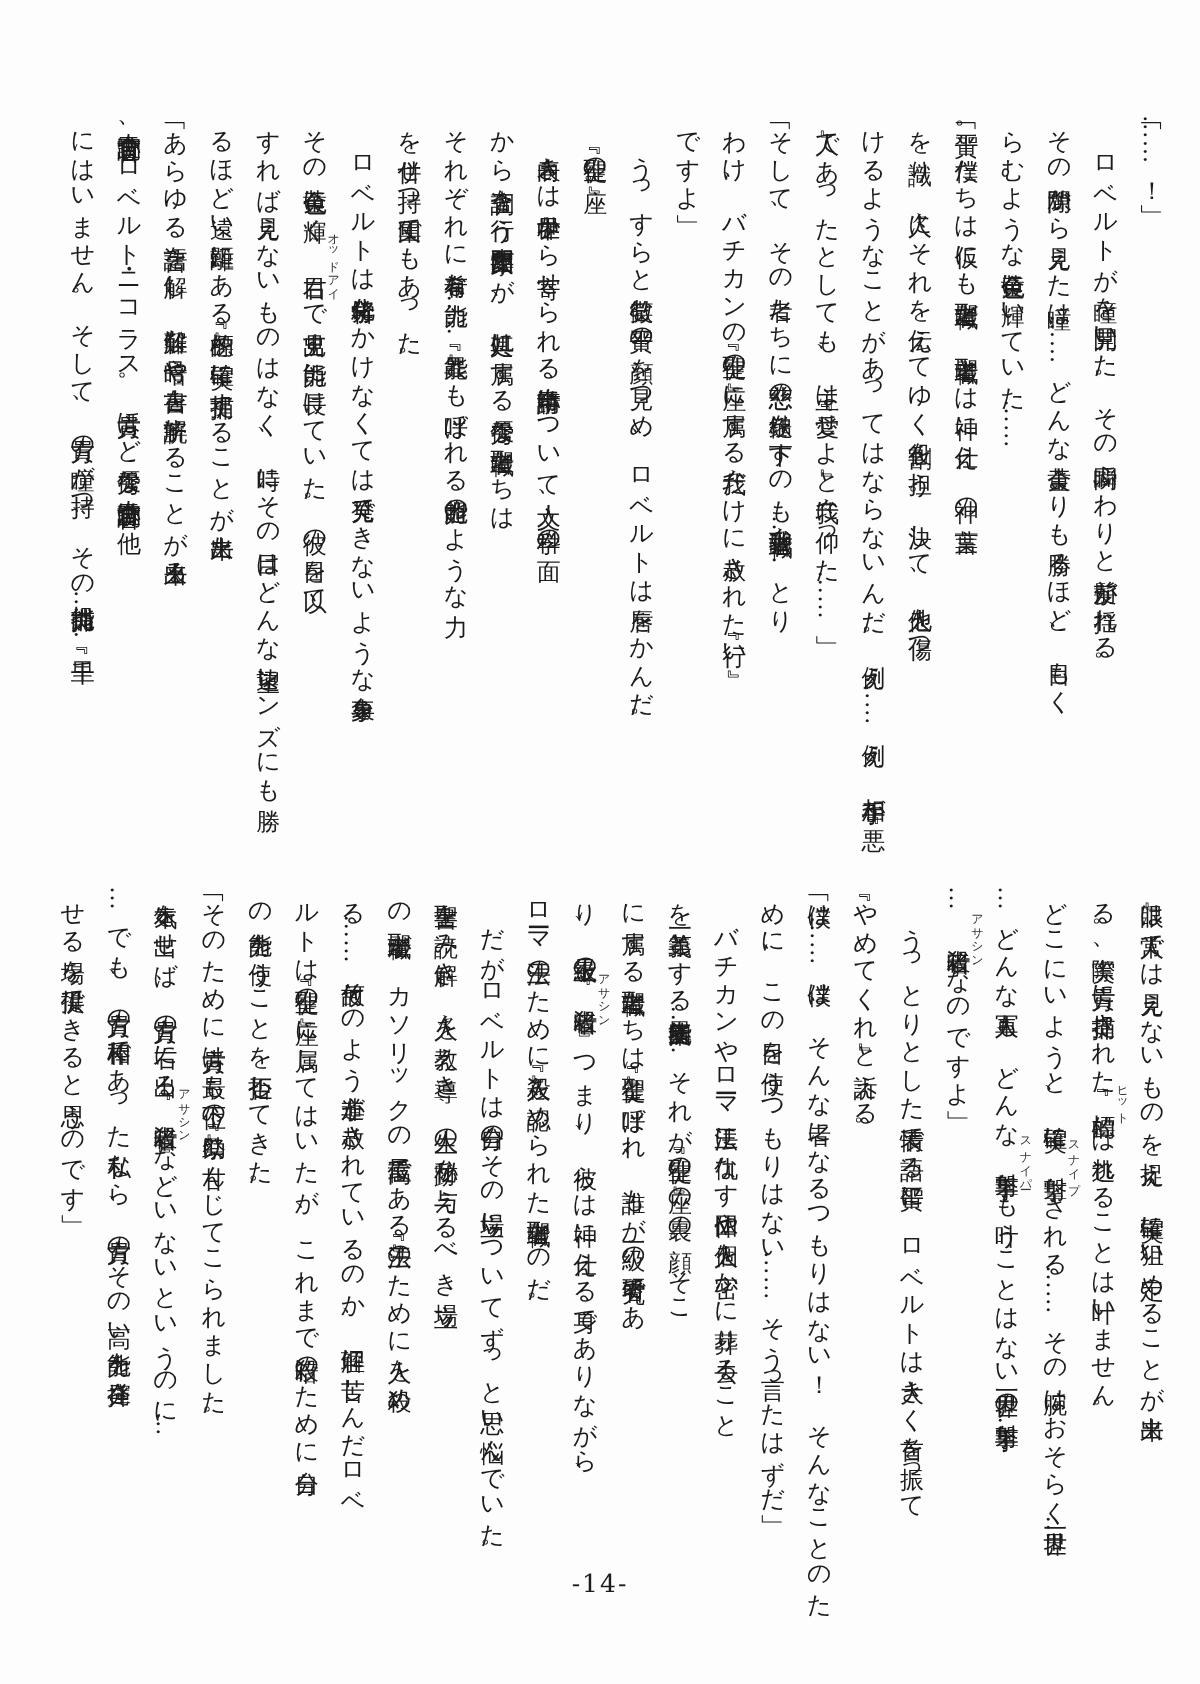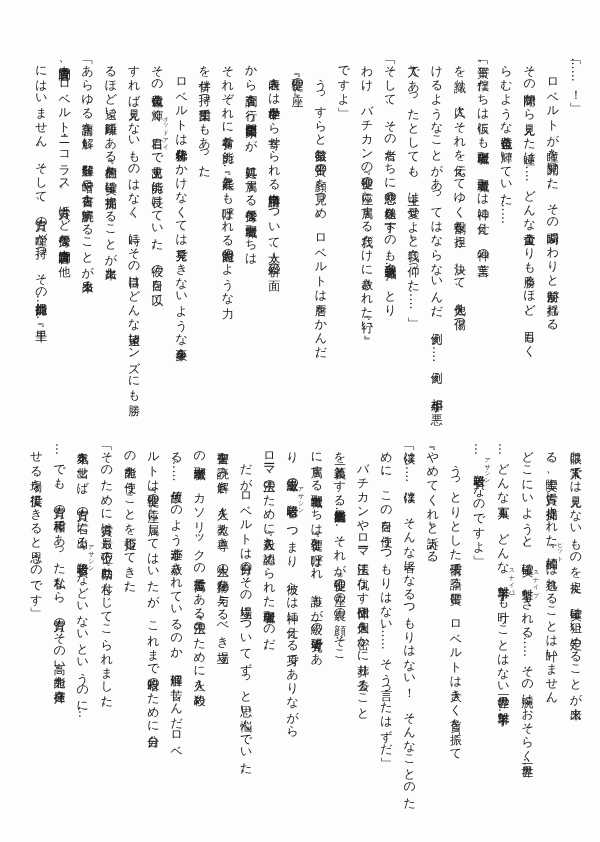--- a/index.html
+++ b/index.html
@@ -95,13 +95,14 @@
       <div class="line">聖書を読み解き、人々を教え導き、人生の秘跡を与えるべき立場</div>
       <div class="line">の聖職者が、カソリックの最高位である『法王』のために人を殺め</div>
       <div class="line">る……何故そのよう非道が赦されているのか、理解に苦しんだロベ</div>
       <div class="line">ルトは『聖徒の座』に属してはいたが、これまで暗殺のために自分</div>
       <div class="line">の能力を使うことを拒否してきた。</div>
       <div class="line">「そのために貴方は最も下位の『助祭』に甘んじてこられました。</div>
       <div class="line">本気を出せば、貴方の右に出る『<ruby>暗殺者<rt>アサシン</rt></ruby>』などいないというのに…</div>
       <div class="line">…でも、貴方の相棒であった私なら、貴方のその高い能力を発揮さ</div>
       <div class="line">せる場を提供できると思うのです」</div>
     </div>
+  <div class="page-number">-14-</div>
 </div>
 
 </body></html>

